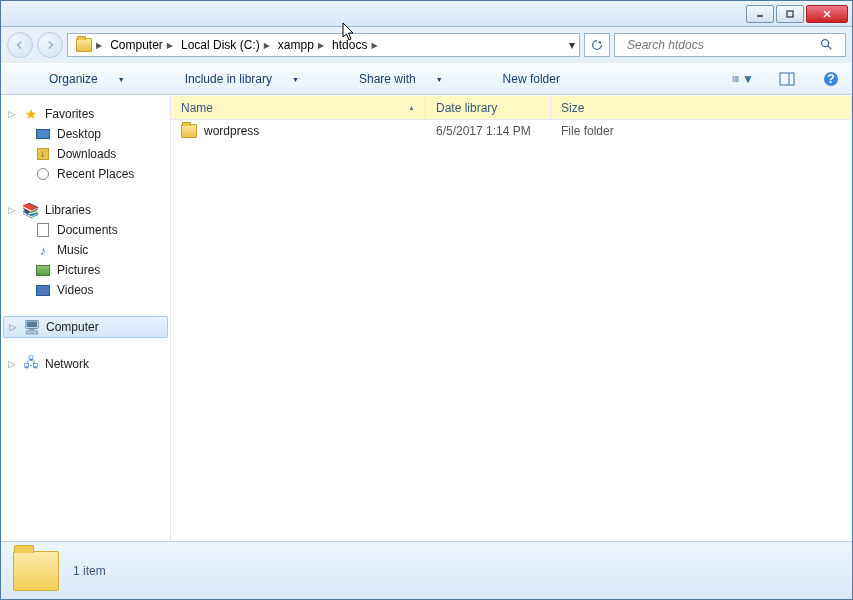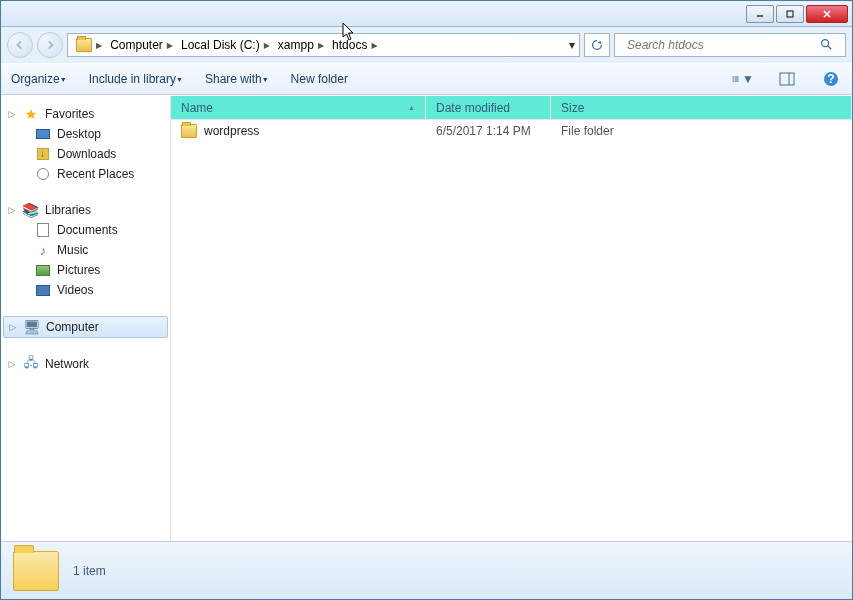--- a/index.html
+++ b/index.html
@@ -18,21 +18,21 @@
 .crumb { display: flex; align-items: center; height: 100%; padding: 0 4px; cursor: pointer; }
 .crumb .tri { margin-left: 4px; font-size: 8px; color: #555; }
 .folder-icon { width: 16px; height: 14px; background: linear-gradient(#fce79a, #e8c24a); border: 1px solid #c8a030; border-radius: 1px; position: relative; }
 .folder-icon::before { content: ""; position: absolute; top: -3px; left: 0; width: 7px; height: 3px; background: #e8c24a; border: 1px solid #c8a030; border-bottom: none; border-radius: 1px 1px 0 0; }
 .refresh { width: 26px; height: 24px; border: 1px solid #9fb4cc; background: #fff; display: flex; align-items: center; justify-content: center; cursor: pointer; }
 .searchbox { width: 232px; height: 24px; border: 1px solid #9fb4cc; background: #fff; display: flex; align-items: center; padding: 0 12px; }
 .searchbox input { border: none; outline: none; flex: 1; font-style: italic; color: #888; background: transparent; }
 .searchbox .sicon { color: #3a6ea5; }
 
 .toolbar { height: 32px; background: linear-gradient(#f7fbff, #e6f0fb); border-top: 1px solid #fff; border-bottom: 1px solid #c0d0e0; display: flex; align-items: center; padding: 0 10px; gap: 22px; }
-.tbi { color: #1a3e6e; cursor: pointer; display: flex; align-items: center; gap: 0; }
+.tbi { color: #1a3e6e; cursor: pointer; display: flex; align-items: center; gap: 20px; margin-left: 38px; }
 .tbi .dd { font-size: 7px; }
 .toolbar .spacer { flex: 1; }
 .ticon { width: 22px; height: 22px; display: flex; align-items: center; justify-content: center; color: #3a6ea5; cursor: pointer; border-radius: 2px; }
 
 .body { flex: 1; display: flex; background: #fff; border-top: 1px solid #fff; overflow: hidden; }
 .sidebar { width: 170px; border-right: 1px solid #e0e6ec; padding: 8px 0; overflow-y: auto; }
 .sgroup { margin-bottom: 16px; }
 .sitem { display: flex; align-items: center; gap: 6px; padding: 2px 6px 2px 18px; cursor: pointer; color: #222; }
 .sitem.head { padding-left: 6px; }
 .sitem.selected { background: linear-gradient(#e8f2fc, #d3e6f9); border: 1px solid #a8c8e8; border-radius: 2px; margin: 0 2px; padding-left: 4px; }
@@ -45,21 +45,21 @@
 .ic-recent { width: 12px; height: 12px; border: 1px solid #888; border-radius: 50%; background: #fff; position: relative; }
 .ic-lib { color: #5a8ac7; font-size: 14px; }
 .ic-doc { width: 12px; height: 14px; background: #fff; border: 1px solid #888; }
 .ic-music { color: #4a87c7; font-size: 13px; }
 .ic-pic { width: 14px; height: 11px; background: linear-gradient(#8fc77a, #5a9a4a); border: 1px solid #4a7a3a; }
 .ic-vid { width: 14px; height: 11px; background: #4a7ab7; border: 1px solid #2a5a8a; position: relative; }
 .ic-comp { color: #5a7a9a; font-size: 14px; }
 .ic-net { color: #4a87c7; font-size: 13px; }
 
 .filepane { flex: 1; display: flex; flex-direction: column; }
-.colhdr { height: 24px; display: flex; align-items: flex-start; border-bottom: 1px solid #e4e8ec; color: #3a5a7a; background: #5eead4; }
+.colhdr { height: 24px; display: flex; align-items: flex-start; border-bottom: 1px solid #e4e8ec; color: #3a5a7a; background: #fef9c3; }
 .col { padding: 0 10px; border-right: 1px solid #e4e8ec; height: 100%; display: flex; align-items: center; cursor: pointer; }
 .col.name { width: 255px; gap: 6px; }
 .col.name .sorttri { font-size: 7px; color: #5a7a9a; margin-left: auto; }
 .col.date { width: 125px; }
 .col.type { width: 120px; }
 .col.size { flex: 1; }
 .rows { flex: 1; }
 .row { display: flex; align-items: center; height: 22px; color: #555; cursor: pointer; }
 .row .cell { padding: 0 10px; }
 .row .name { width: 255px; display: flex; align-items: center; gap: 7px; color: #222; }
@@ -271,21 +271,21 @@
       </div>
     </div>
 
     <div class="filepane">
       <div class="colhdr">
         <div class="col name">
             <span>Name</span>
             <span class="sorttri">▲</span>
           </div>
         <div class="col date">
-            <span>Date modified</span>
+            <span>Date library</span>
           </div>
         <div class="col size">
             <span>Size</span>
           </div>
       </div>
       <div class="rows">
         <div class="row">
           <div class="cell name">
               <span class="folder-icon"></span>
               <span>wordpress</span>

